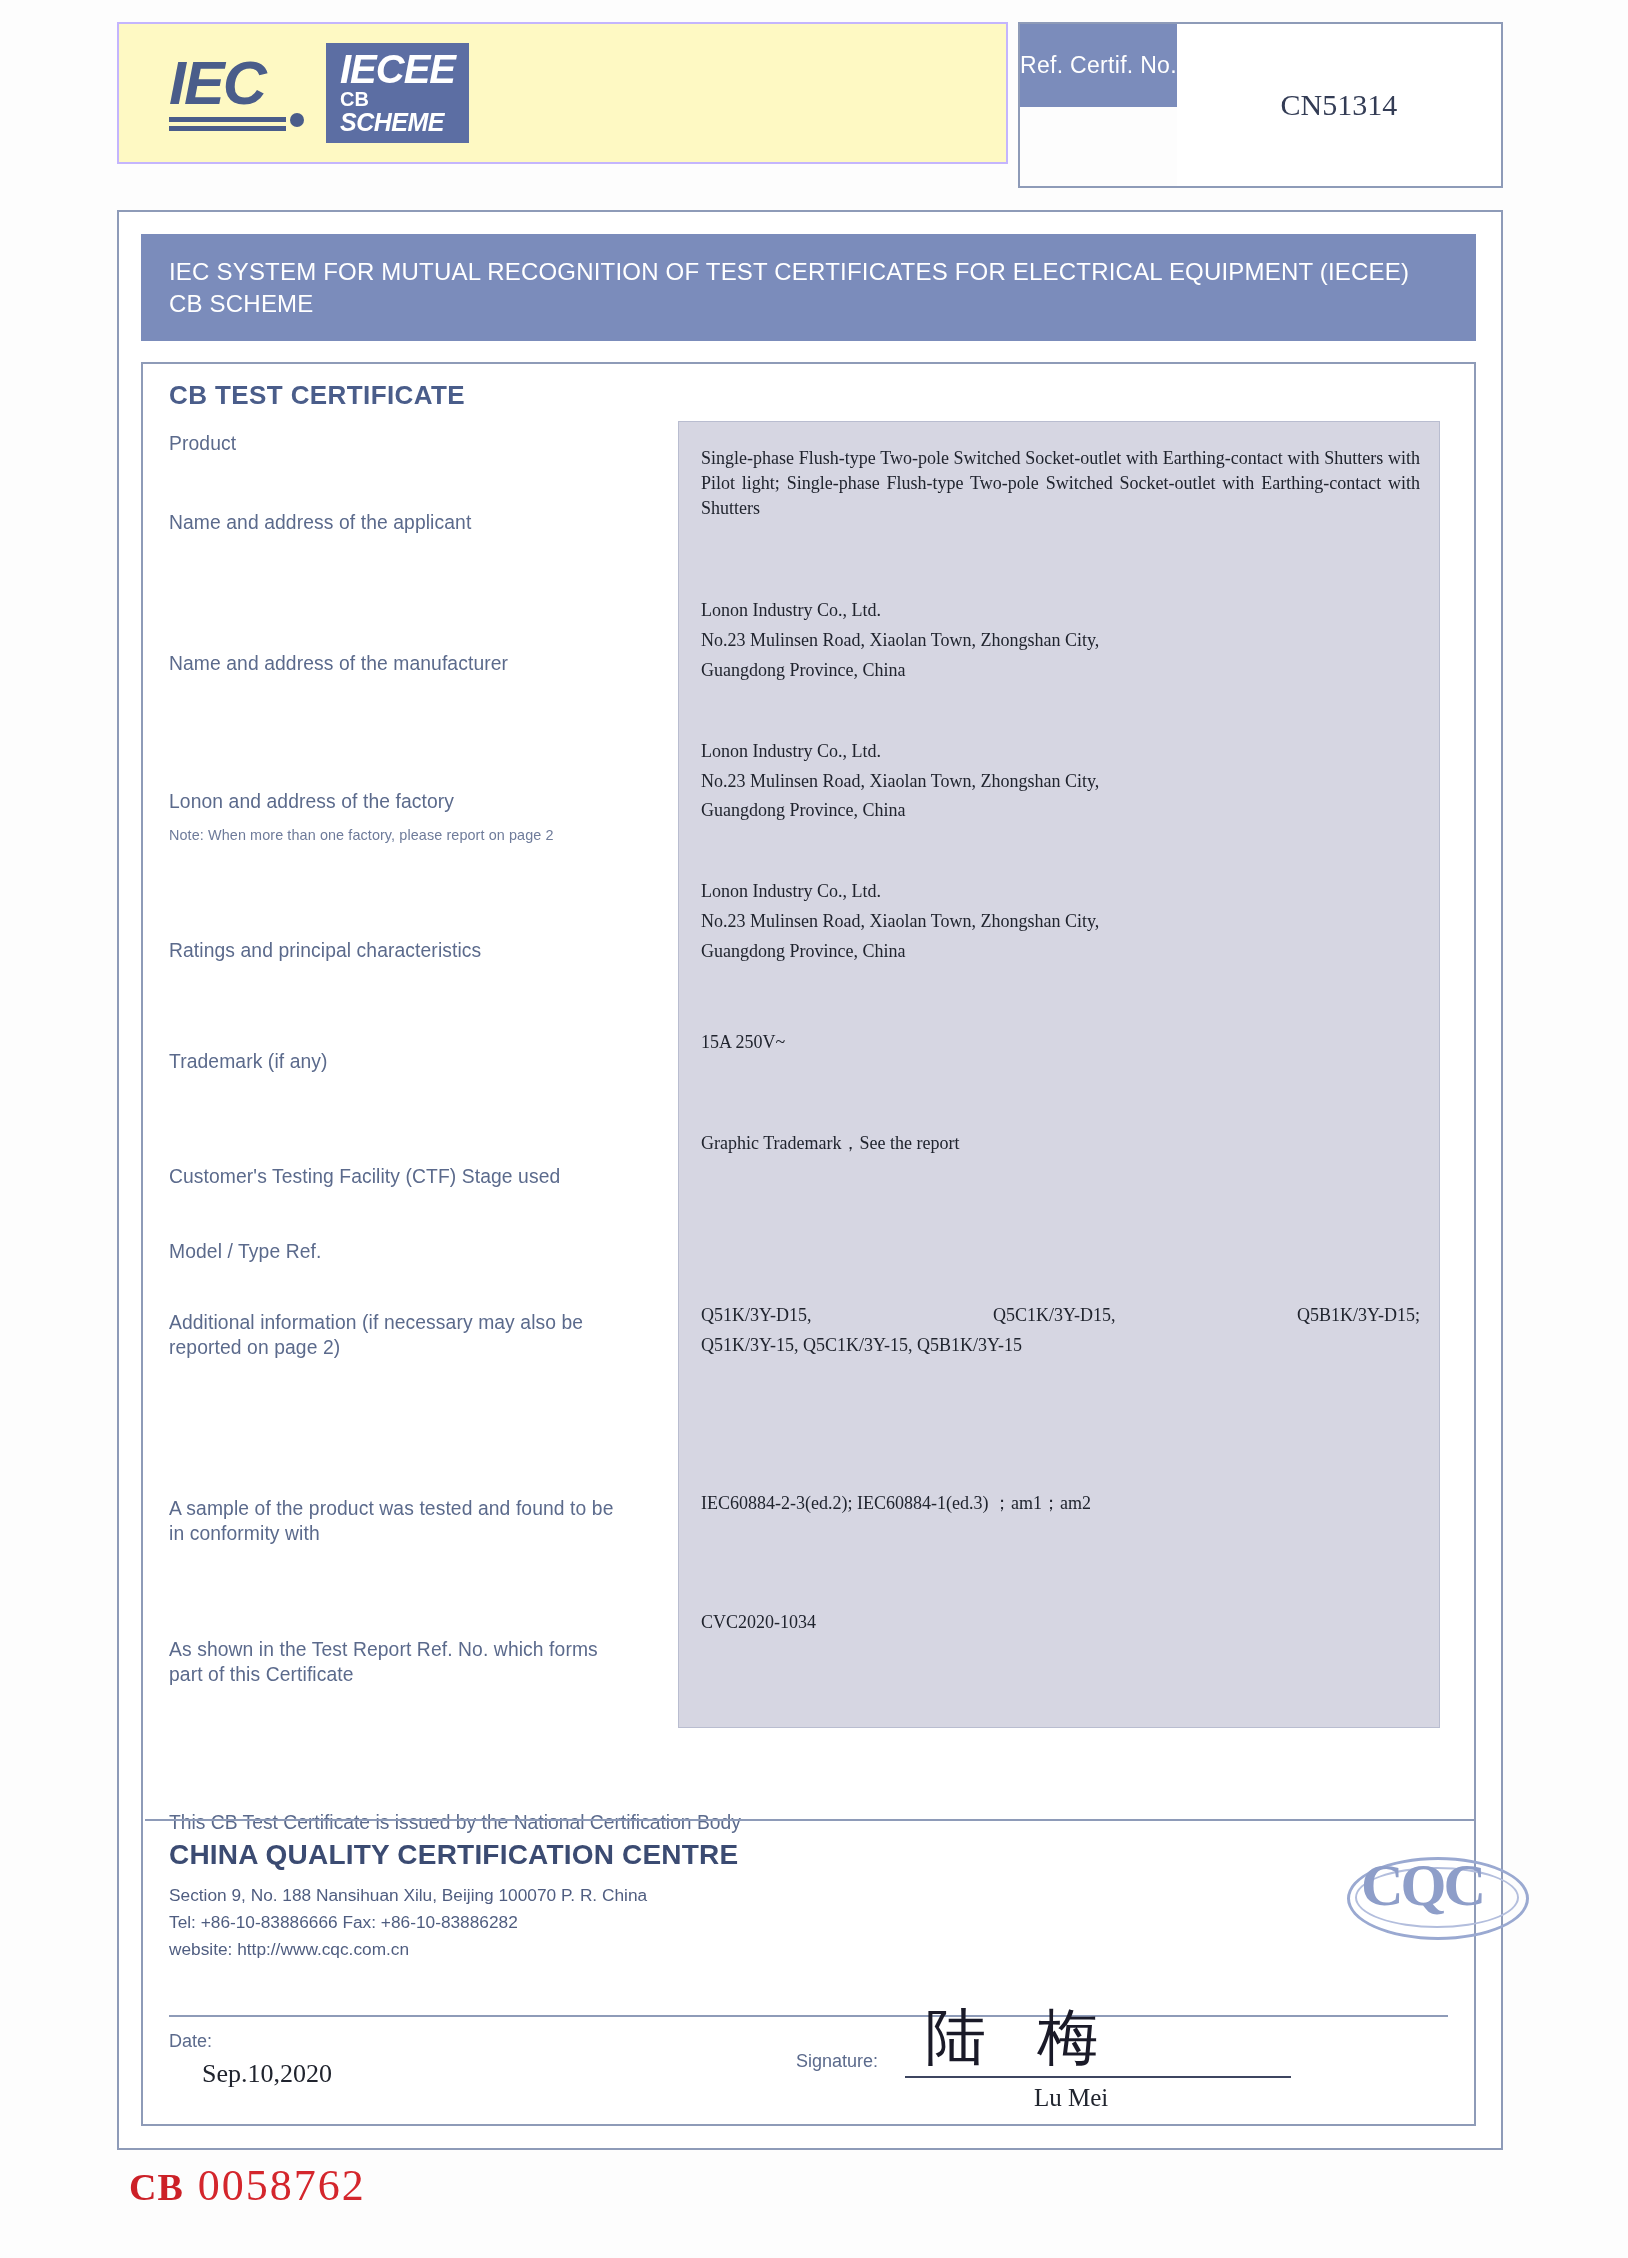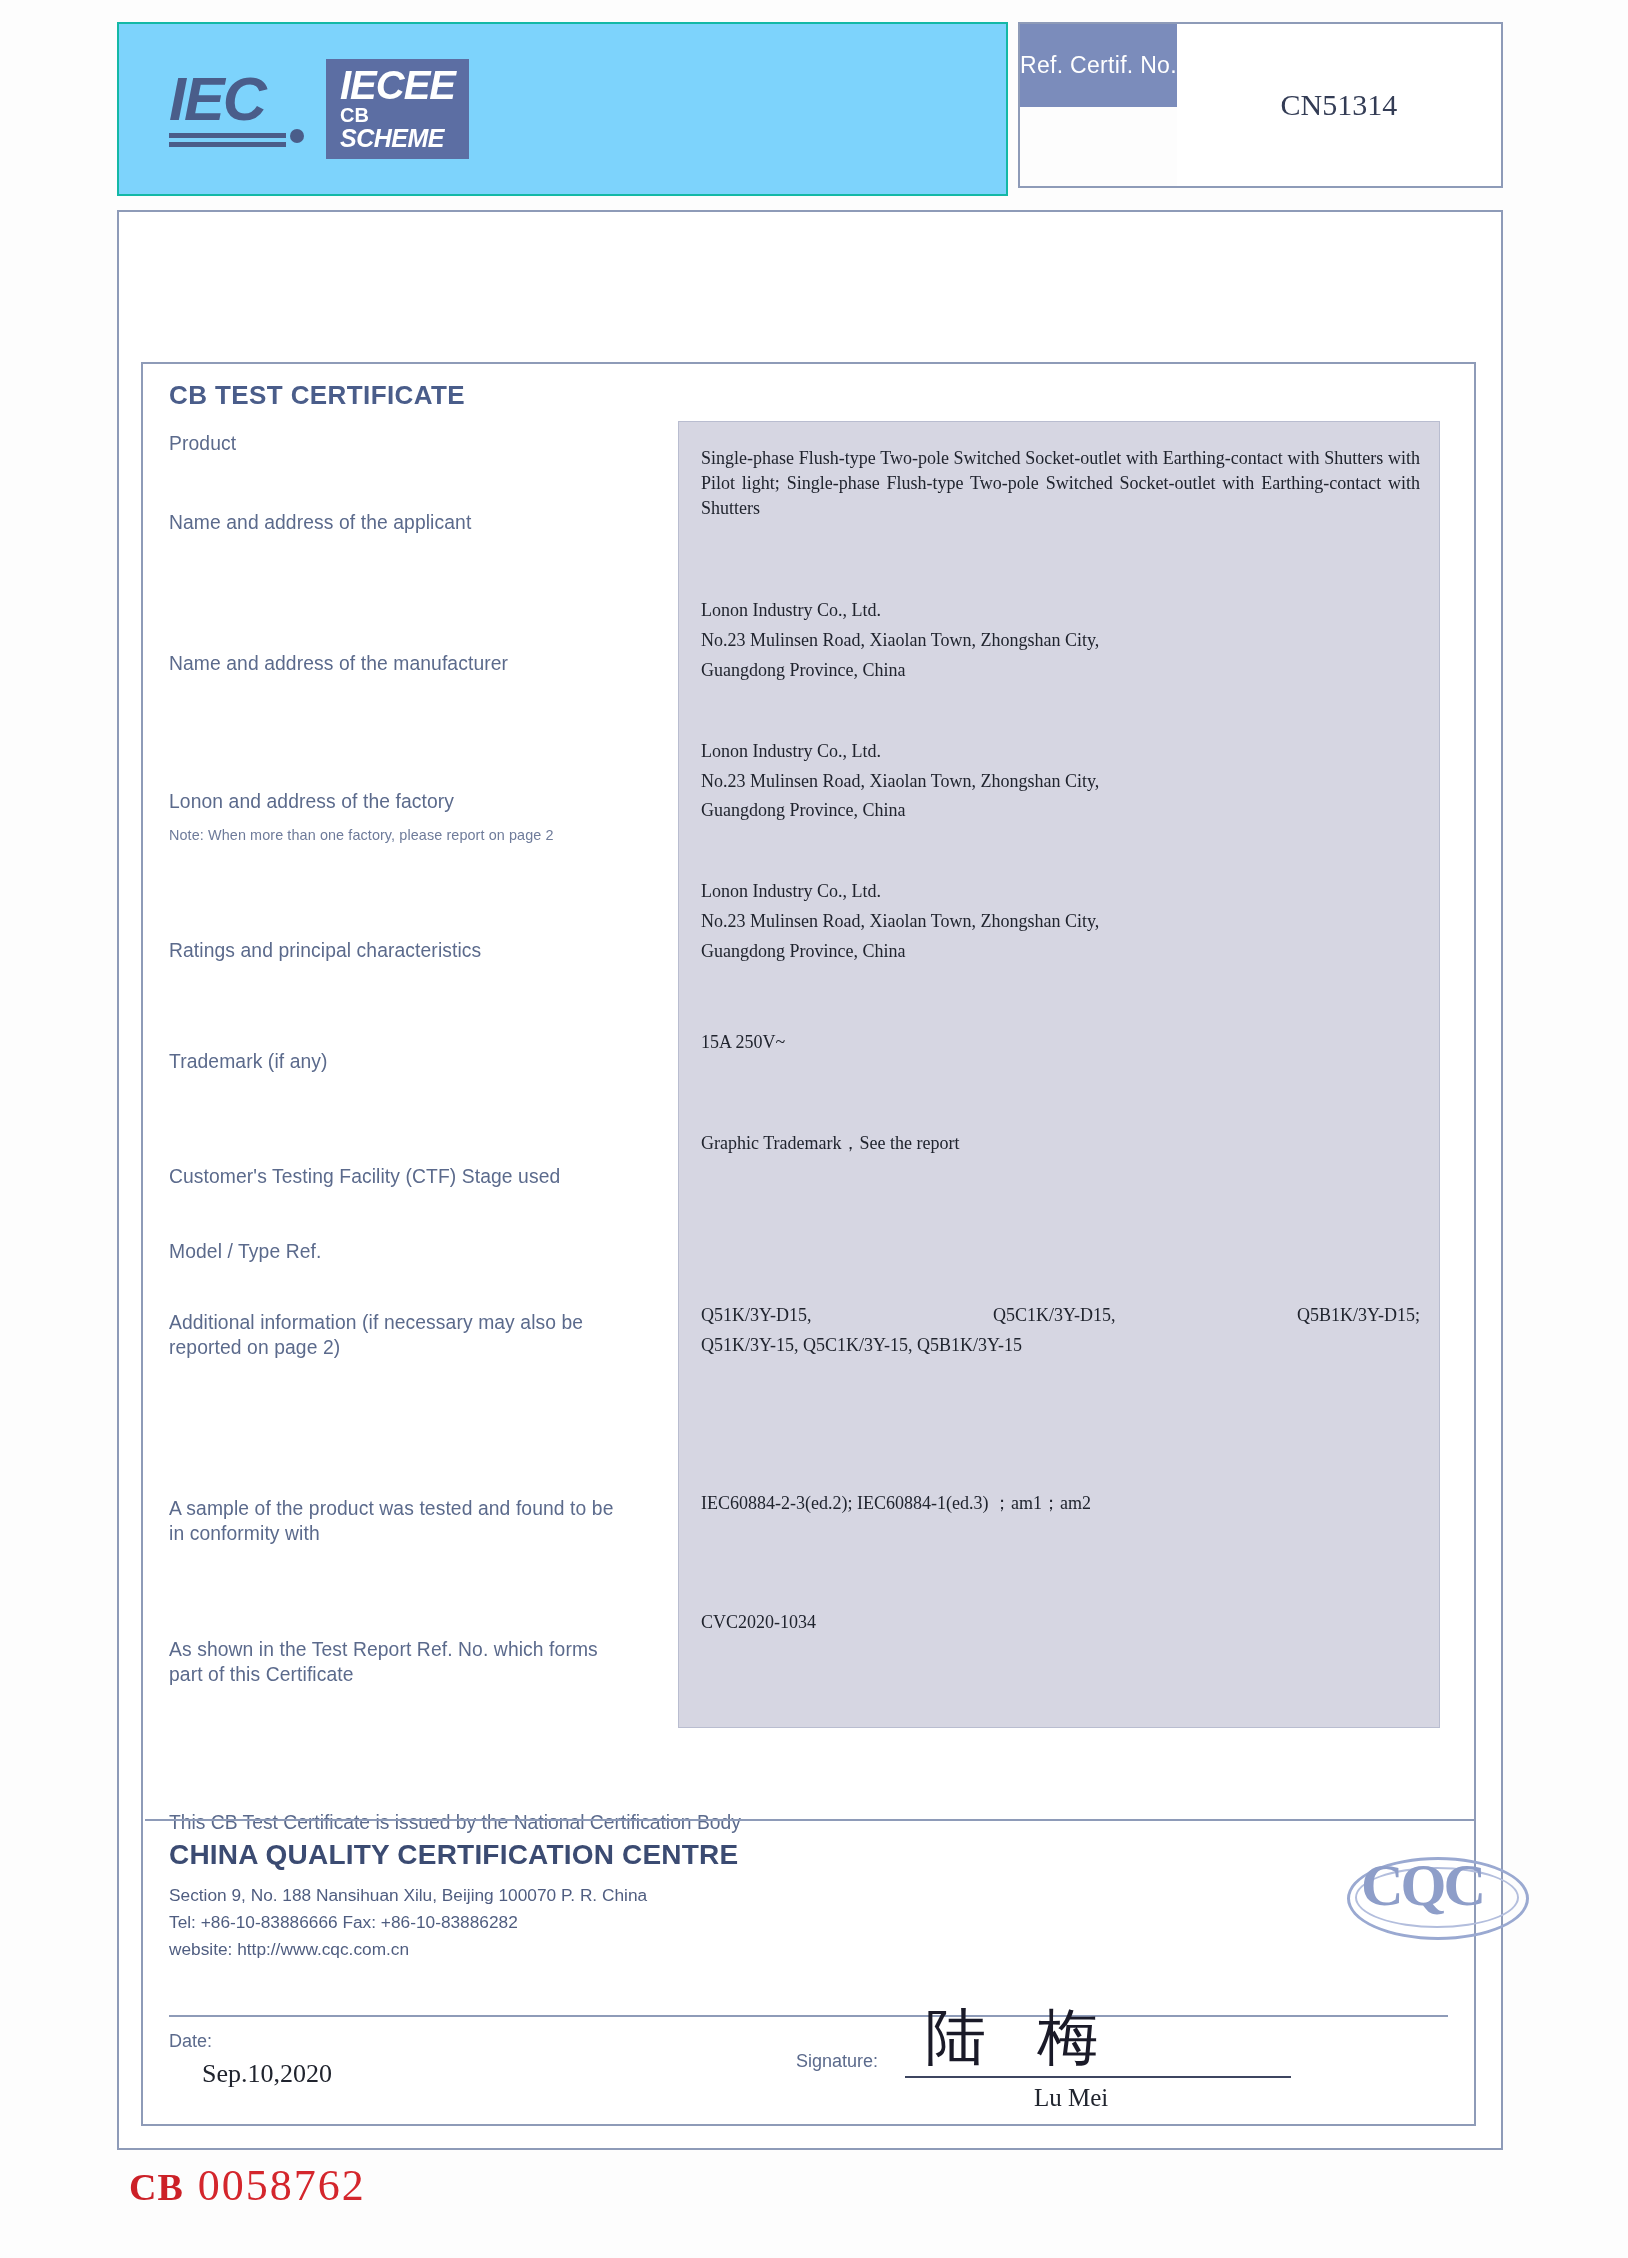--- a/index.html
+++ b/index.html
@@ -25,23 +25,23 @@
     position: absolute;
     left: 117px;
     top: 22px;
     width: 1386px;
     height: 166px;
     display: flex;
     gap: 0;
   }
   .logo-box {
     width: 891px;
-    height: 174px;
-    border: 2px solid #14b8a6;
-    background: #7dd3fc;
+    height: 142px;
+    border: 2px solid #c4b5fd;
+    background: #fef9c3;
     display: flex;
     align-items: center;
     padding-left: 50px;
     box-sizing: border-box;
   }
   .iec-logo {
     display: flex;
     align-items: center;
     gap: 8px;
   }
@@ -413,20 +413,21 @@
     </div>
 
     <div class="ref-box">
       <div class="ref-label">Ref. Certif. No.</div>
       <div class="ref-value">CN51314</div>
     </div>
   </div>
 
   <div class="body-frame">
 
+    <div class="banner">IEC SYSTEM FOR MUTUAL RECOGNITION OF TEST CERTIFICATES FOR ELECTRICAL EQUIPMENT (IECEE) CB SCHEME</div>
 
     <div class="inner-frame">
 
       <div class="cb-title">CB TEST CERTIFICATE</div>
 
       <div class="labels">
         <div class="lbl" style="top:0px;">Product</div>
         <div class="lbl" style="top:79px;">Name and address of the applicant</div>
         <div class="lbl" style="top:220px;">Name and address of the manufacturer</div>
         <div class="lbl" style="top:358px;">Lonon and address of the factory</div>

